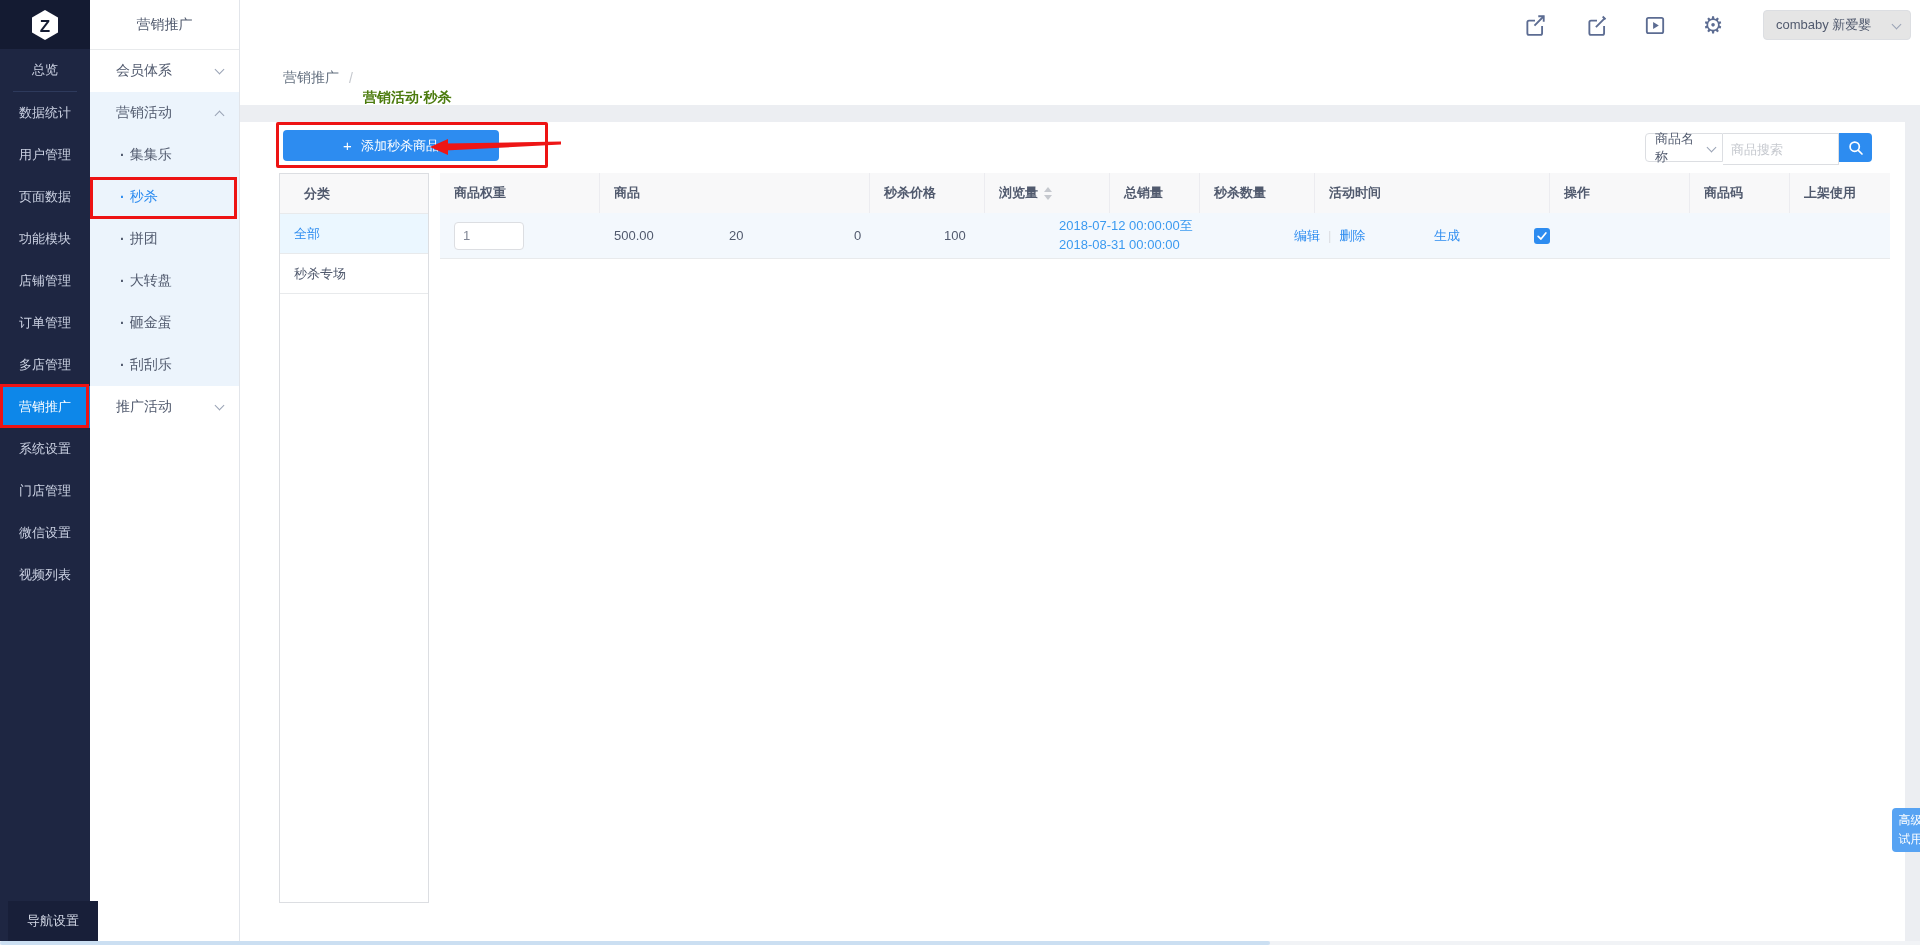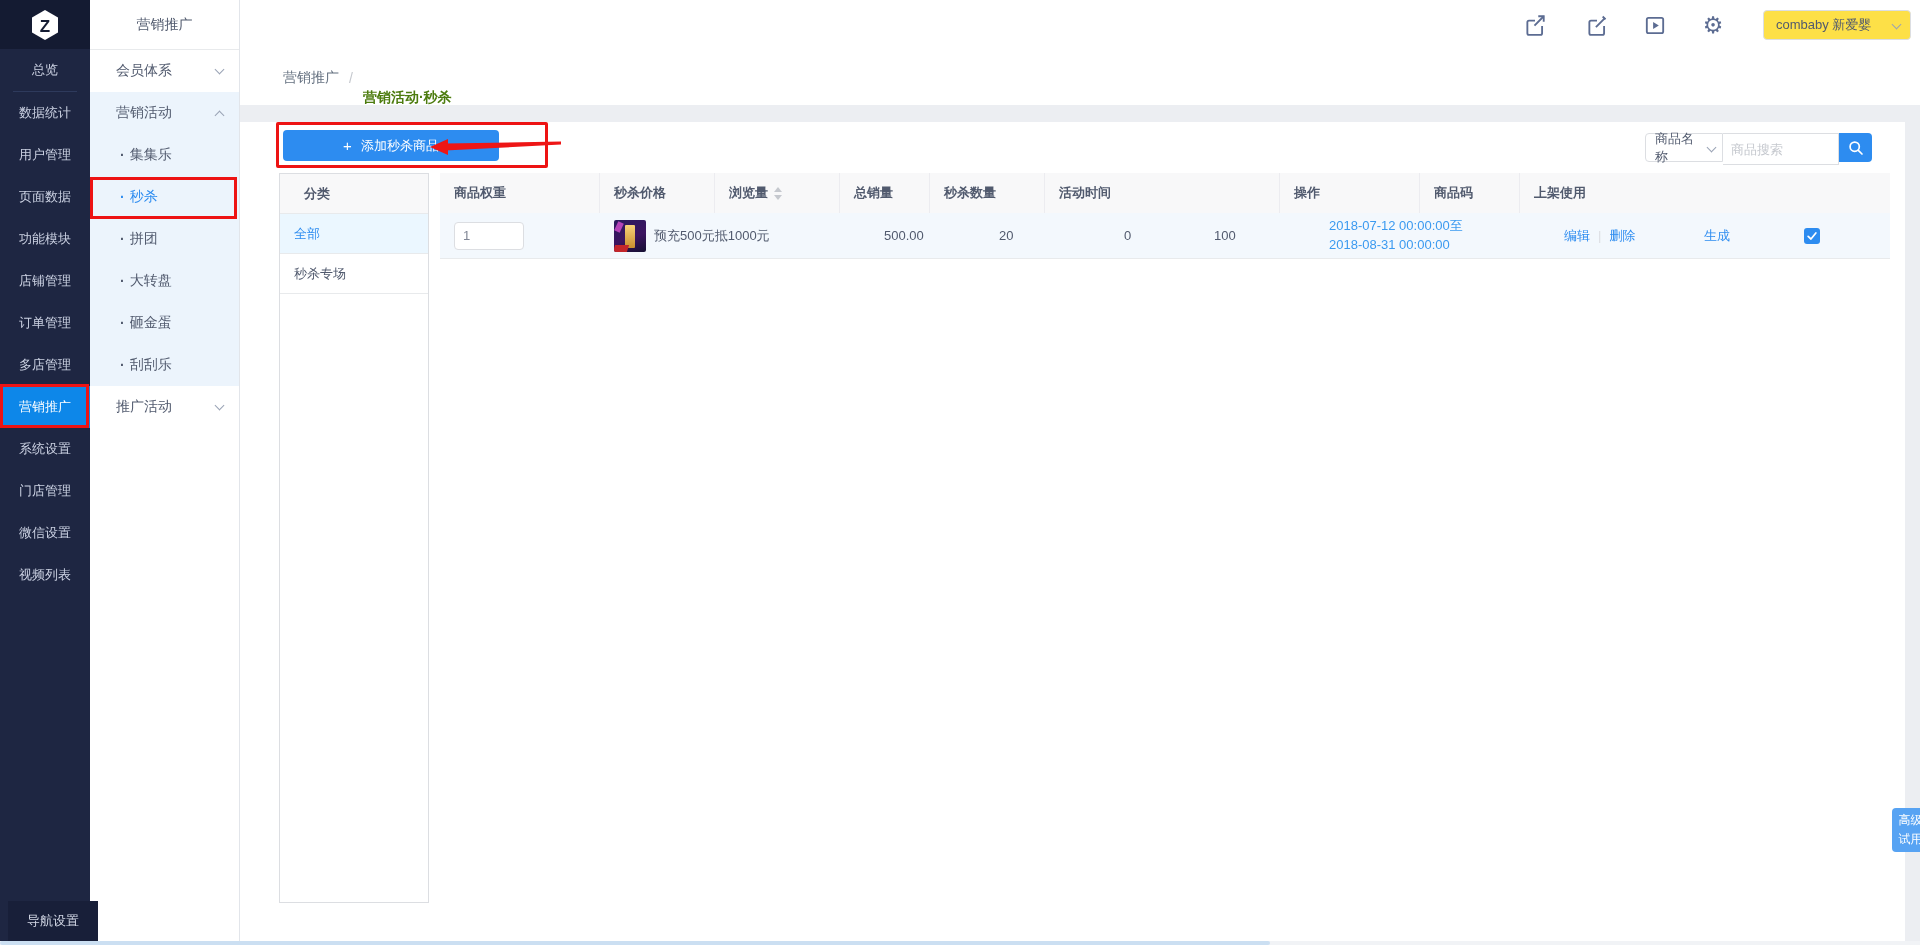--- a/index.html
+++ b/index.html
@@ -25,21 +25,21 @@
   .sm-child.active { color:#2d8cf0; }
   .sm-child.active::before { color:#2d8cf0; }
   .chev { width:7px; height:7px; border-right:1.5px solid #9aa3b5; border-bottom:1.5px solid #9aa3b5; position:absolute; right:16px; }
   .chev.down { transform:rotate(45deg); top:16px; }
   .chev.up { transform:rotate(-135deg); top:20px; }
   .red-box-sub { position:absolute; left:0px; top:177px; width:147px; height:42px; border:3px solid #ed1313; z-index:9; pointer-events:none; }
 
   
   .header-bar { position:absolute; left:240px; top:0; width:1680px; height:50px; background:#fff; }
   .hicon { position:absolute; top:10px; width:30px; height:30px; display:flex; align-items:center; justify-content:center; cursor:pointer; color:#5c6c92; }
-  .company-select { position:absolute; left:1523px; top:10px; width:148px; height:30px; border:1px solid #dcdee2; border-radius:4px; display:flex; align-items:center; padding:0 26px 0 12px; font-size:13px; color:#515a6e; cursor:pointer; background:#fde047; }
+  .company-select { position:absolute; left:1523px; top:10px; width:148px; height:30px; border:1px solid #dcdee2; border-radius:4px; display:flex; align-items:center; padding:0 26px 0 12px; font-size:13px; color:#515a6e; cursor:pointer; background:#e5e5e5; }
   .company-select .chev { right:10px; top:10px; }
 
   
   .breadcrumb-bar { position:absolute; left:240px; top:50px; width:1680px; height:55px; background:#fff; display:flex; align-items:center; padding-left:43px; font-size:14px; }
   .bc-link { color:#657180; cursor:pointer; }
   .bc-sep { color:#c5c8ce; margin:0 10px; }
   .bc-current { color:#4d7c0f; font-weight:bold;margin-top:40px; }
 
   
   .content-card { position:absolute; left:240px; top:122px; width:1665px; height:819px; background:#fff; }
@@ -208,20 +208,23 @@
     <div class="cat-header">分类</div>
     <div class="cat-item active">全部</div>
     <div class="cat-item">秒杀专场</div>
   </div>
 
   <div class="tbl">
     <div class="tbl-header">
       <div class="th c1">
           <span>商品权重</span>
         </div>
+      <div class="th c2">
+          <span>商品</span>
+        </div>
       <div class="th c3">
           <span>秒杀价格</span>
         </div>
       <div class="th c4">
         <span>浏览量</span>
         <span class="sort-carets">
             <i class="car-up"></i>
             <i class="car-dn"></i>
           </span>
       </div>
@@ -240,28 +243,20 @@
       <div class="th c9">
           <span>商品码</span>
         </div>
       <div class="th c10">
           <span>上架使用</span>
         </div>
     </div>
     <div class="tbl-row">
       <div class="td c1">
         <input class="weight-input" value="1" style="">
-      </div>
-      <div class="td c2">
-        <span class="thumb">
-            <i class="flare"></i>
-            <i class="tower"></i>
-            <i class="redbase"></i>
-          </span>
-        <span>预充500元抵1000元</span>
       </div>
       <div class="td c3">500.00</div>
       <div class="td c4">20</div>
       <div class="td c5">0</div>
       <div class="td c6">100</div>
       <div class="td c7">
         <div class="time-cell">
           <div>2018-07-12 00:00:00至</div>
           <div>2018-08-31 00:00:00</div>
         </div>

